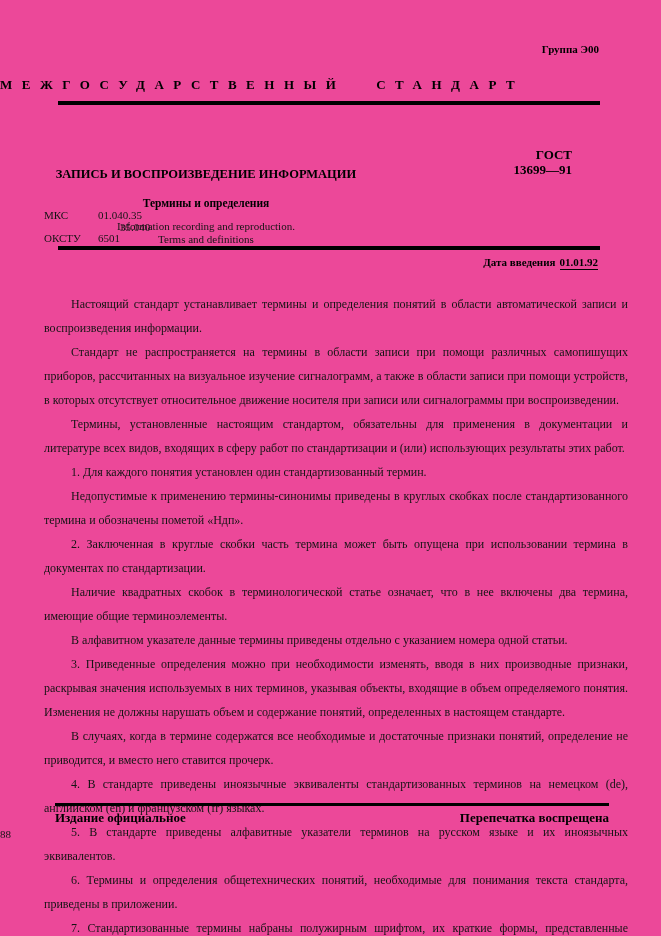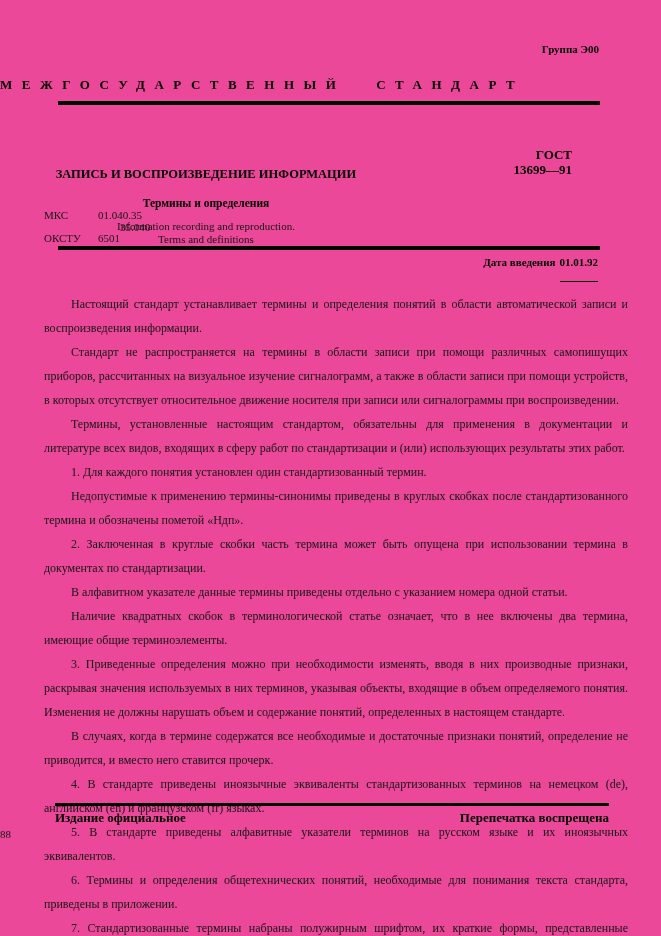--- a/index.html
+++ b/index.html
@@ -45,21 +45,21 @@
     position:absolute; top:210px; left:44px;
     font-size:11px; line-height:11.5px;
   }
   .code-label  { display:inline-block; width:54px; }
   .code-indent { padding-left:76px; }
 
   .date-line {
     position:absolute; top:256px; right:63px;
     font-size:11px; font-weight:bold; color:#000;
   }
-  .date-value { margin-left:4px; border-bottom:1.8px solid #000; padding-bottom:13px; }
+  .date-value { margin-left:4px; border-bottom:1.8px solid #000; padding-bottom:1px; }
 
   .body-text {
     position:absolute; top:292px; left:44px; width:584px;
     font-size:12px; line-height:24px;
     text-align:justify;
   }
   .body-text p { margin:0; text-indent:27px; }
 
   .footer-line {
     position:absolute; top:810px; left:55px; width:554px;
@@ -112,22 +112,22 @@
     <span>Дата введения</span><span class="date-value">01.01.92</span>
   </div>
 
   <div class="body-text">
     <p>Настоящий стандарт устанавливает термины и определения понятий в области автоматической записи и воспроизведения информации.</p>
     <p>Стандарт не распространяется на термины в области записи при помощи различных самопишущих приборов, рассчитанных на визуальное изучение сигналограмм, а также в области записи при помощи устройств, в которых отсутствует относительное движение носителя при записи или сигналограммы при воспроизведении.</p>
     <p>Термины, установленные настоящим стандартом, обязательны для применения в документации и литературе всех видов, входящих в сферу работ по стандартизации и (или) использующих результаты этих работ.</p>
     <p>1. Для каждого понятия установлен один стандартизованный термин.</p>
     <p>Недопустимые к применению термины-синонимы приведены в круглых скобках после стандартизованного термина и обозначены пометой «Ндп».</p>
     <p>2. Заключенная в круглые скобки часть термина может быть опущена при использовании термина в документах по стандартизации.</p>
+    <p>Наличие квадратных скобок в терминологической статье означает, что в нее включены два термина, имеющие общие терминоэлементы.</p>
     <p>В алфавитном указателе данные термины приведены отдельно с указанием номера одной статьи.</p>
-    <p>Наличие квадратных скобок в терминологической статье означает, что в нее включены два термина, имеющие общие терминоэлементы.</p>
     <p>3. Приведенные определения можно при необходимости изменять, вводя в них производные признаки, раскрывая значения используемых в них терминов, указывая объекты, входящие в объем определяемого понятия. Изменения не должны нарушать объем и содержание понятий, определенных в настоящем стандарте.</p>
     <p>В случаях, когда в термине содержатся все необходимые и достаточные признаки понятий, определение не приводится, и вместо него ставится прочерк.</p>
     <p>4. В стандарте приведены иноязычные эквиваленты стандартизованных терминов на немецком (de), английском (en) и французском (fr) языках.</p>
     <p>5. В стандарте приведены алфавитные указатели терминов на русском языке и их иноязычных эквивалентов.</p>
     <p>6. Термины и определения общетехнических понятий, необходимые для понимания текста стандарта, приведены в приложении.</p>
     <p>7. Стандартизованные термины набраны полужирным шрифтом, их краткие формы, представленные аббревиатурой, — светлым, а синонимы — курсивом.</p>
   </div>
 
   <div class="rule rule-foot"></div>
 

